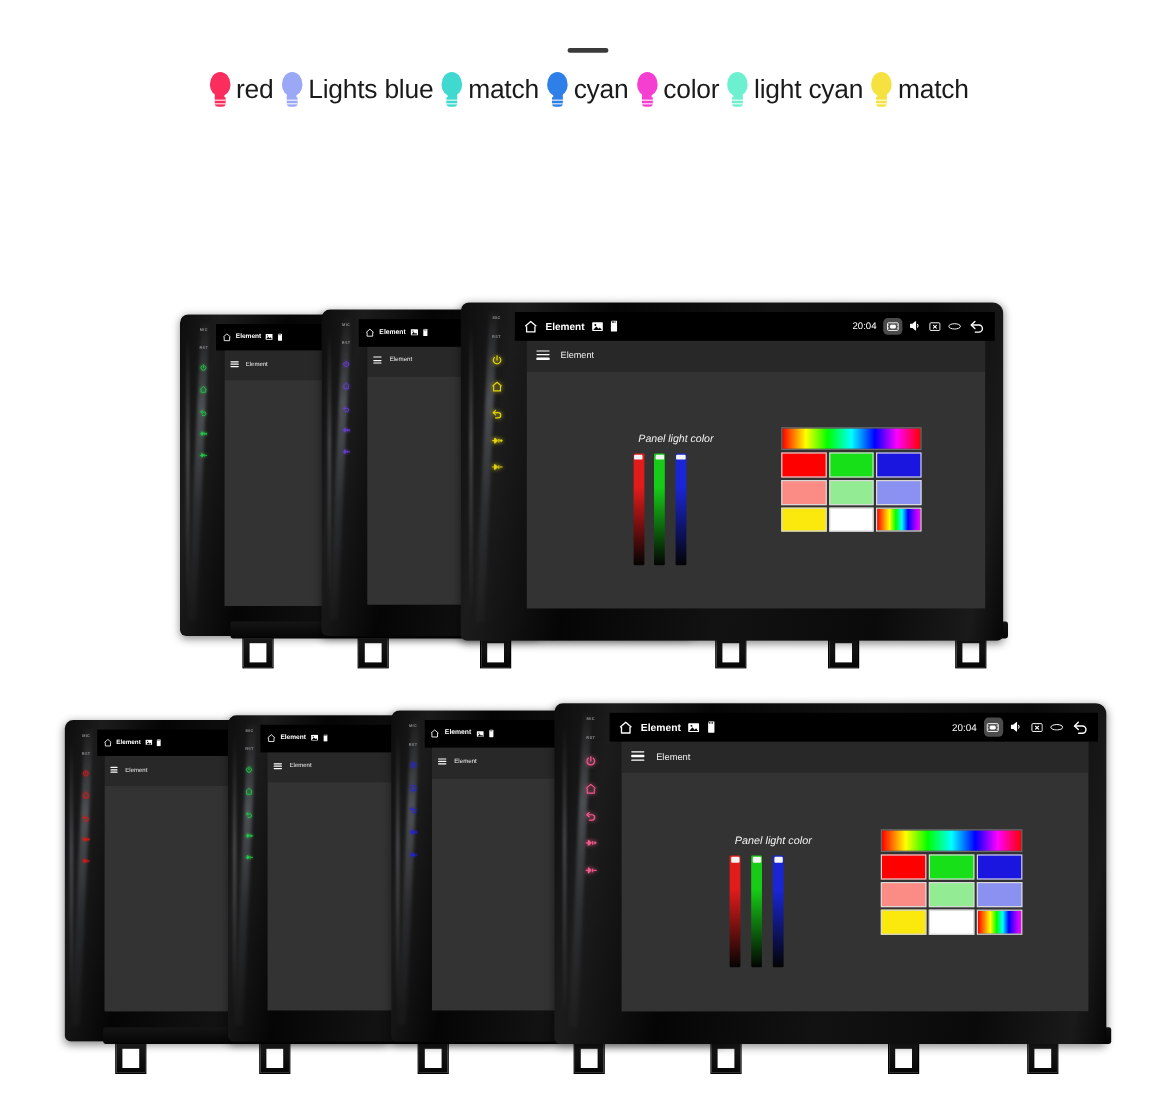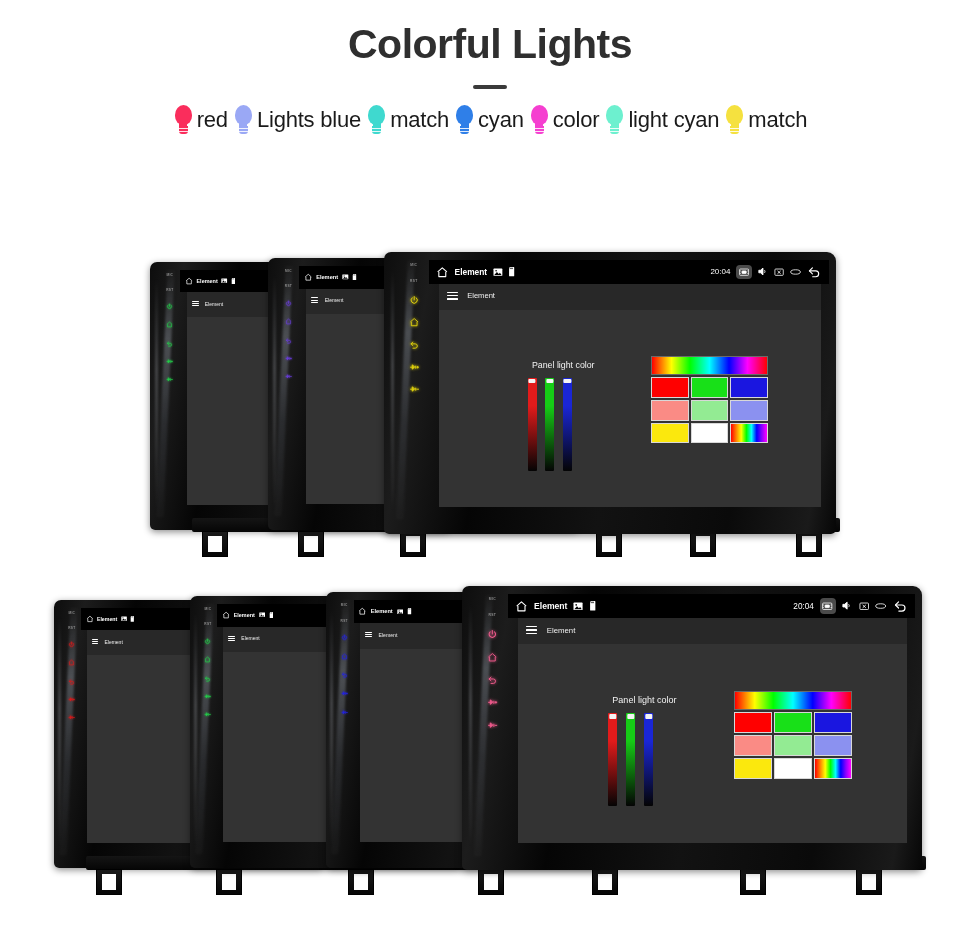--- a/index.html
+++ b/index.html
@@ -112,21 +112,21 @@
     display:flex;align-items:center;gap:12px;
     padding-left:10px;
   }
   .appbar .burger{display:flex;flex-direction:column;justify-content:space-between;}
   .appbar .burger span{display:block;background:#fff;border-radius:.5px;}
   .appbar .ab-title{color:#f0f0f0;}
 
   .content{position:absolute;left:0;right:0;background:#333;}
 
   
-  .plc-label{color:#f2f2f2;text-align:center;white-space:nowrap;position:absolute;}
+  .plc-label{color:#f2f2f2;text-align:center;white-space:nowrap;position:absolute;font-style:italic;}
   .sliders{position:absolute;display:flex;}
   .slider{position:relative;border-radius:1px;}
   .slider .knob{position:absolute;left:50%;transform:translateX(-50%);background:#f4f4f4;border-radius:1px;}
 
   .swatches{position:absolute;display:flex;flex-direction:column;}
   .sw-row{display:flex;}
   .sw{box-sizing:border-box;}
   .hue-bar{
     background:linear-gradient(90deg,#ff0000 0%,#ffff00 17%,#00ff00 33%,#00ffff 50%,#0000ff 67%,#ff00ff 83%,#ff0000 100%);
   }
@@ -158,21 +158,20 @@
     letter-spacing:-1px;
     pointer-events:none;
     text-shadow:0 1px 0 rgba(255,255,255,.12);
     white-space:nowrap;
   }
 </style>
 </head>
 <body>
 
 <div class="hero">
-  <h1 class="hero-title">Colorful Lights</h1>
   <div class="hero-rule"></div>
   <div class="legend" id="legend">
       <div class="legend-item">
         <span class="bulb">
           <span class="glass" style="background:#fa2d5c"></span>
           <span class="neck" style="background:#fa2d5c"></span>
           <span class="base" style="background:#fa2d5c"></span>
         </span>
         <span class="legend-label">red</span>
       </div>

